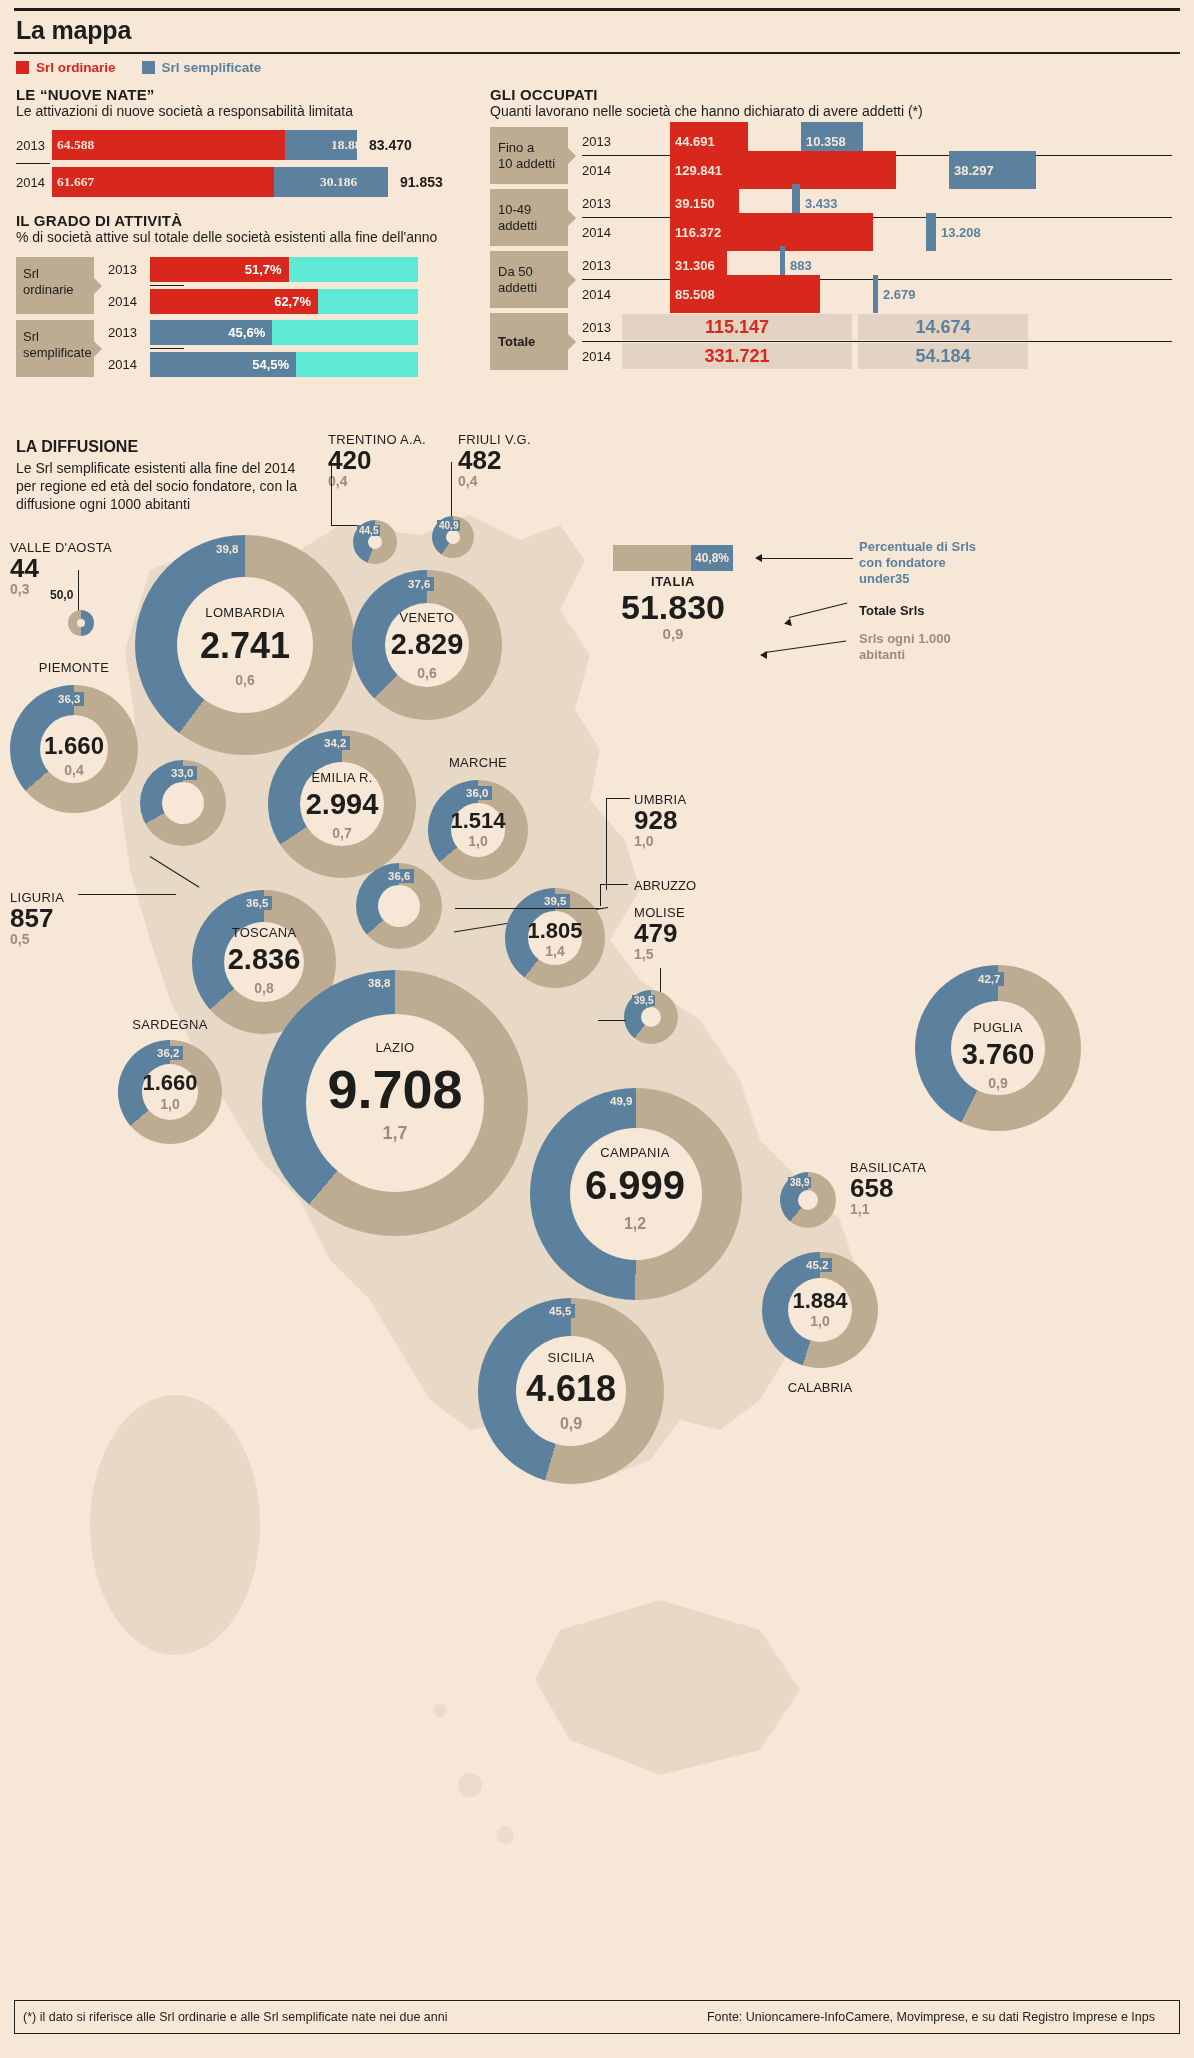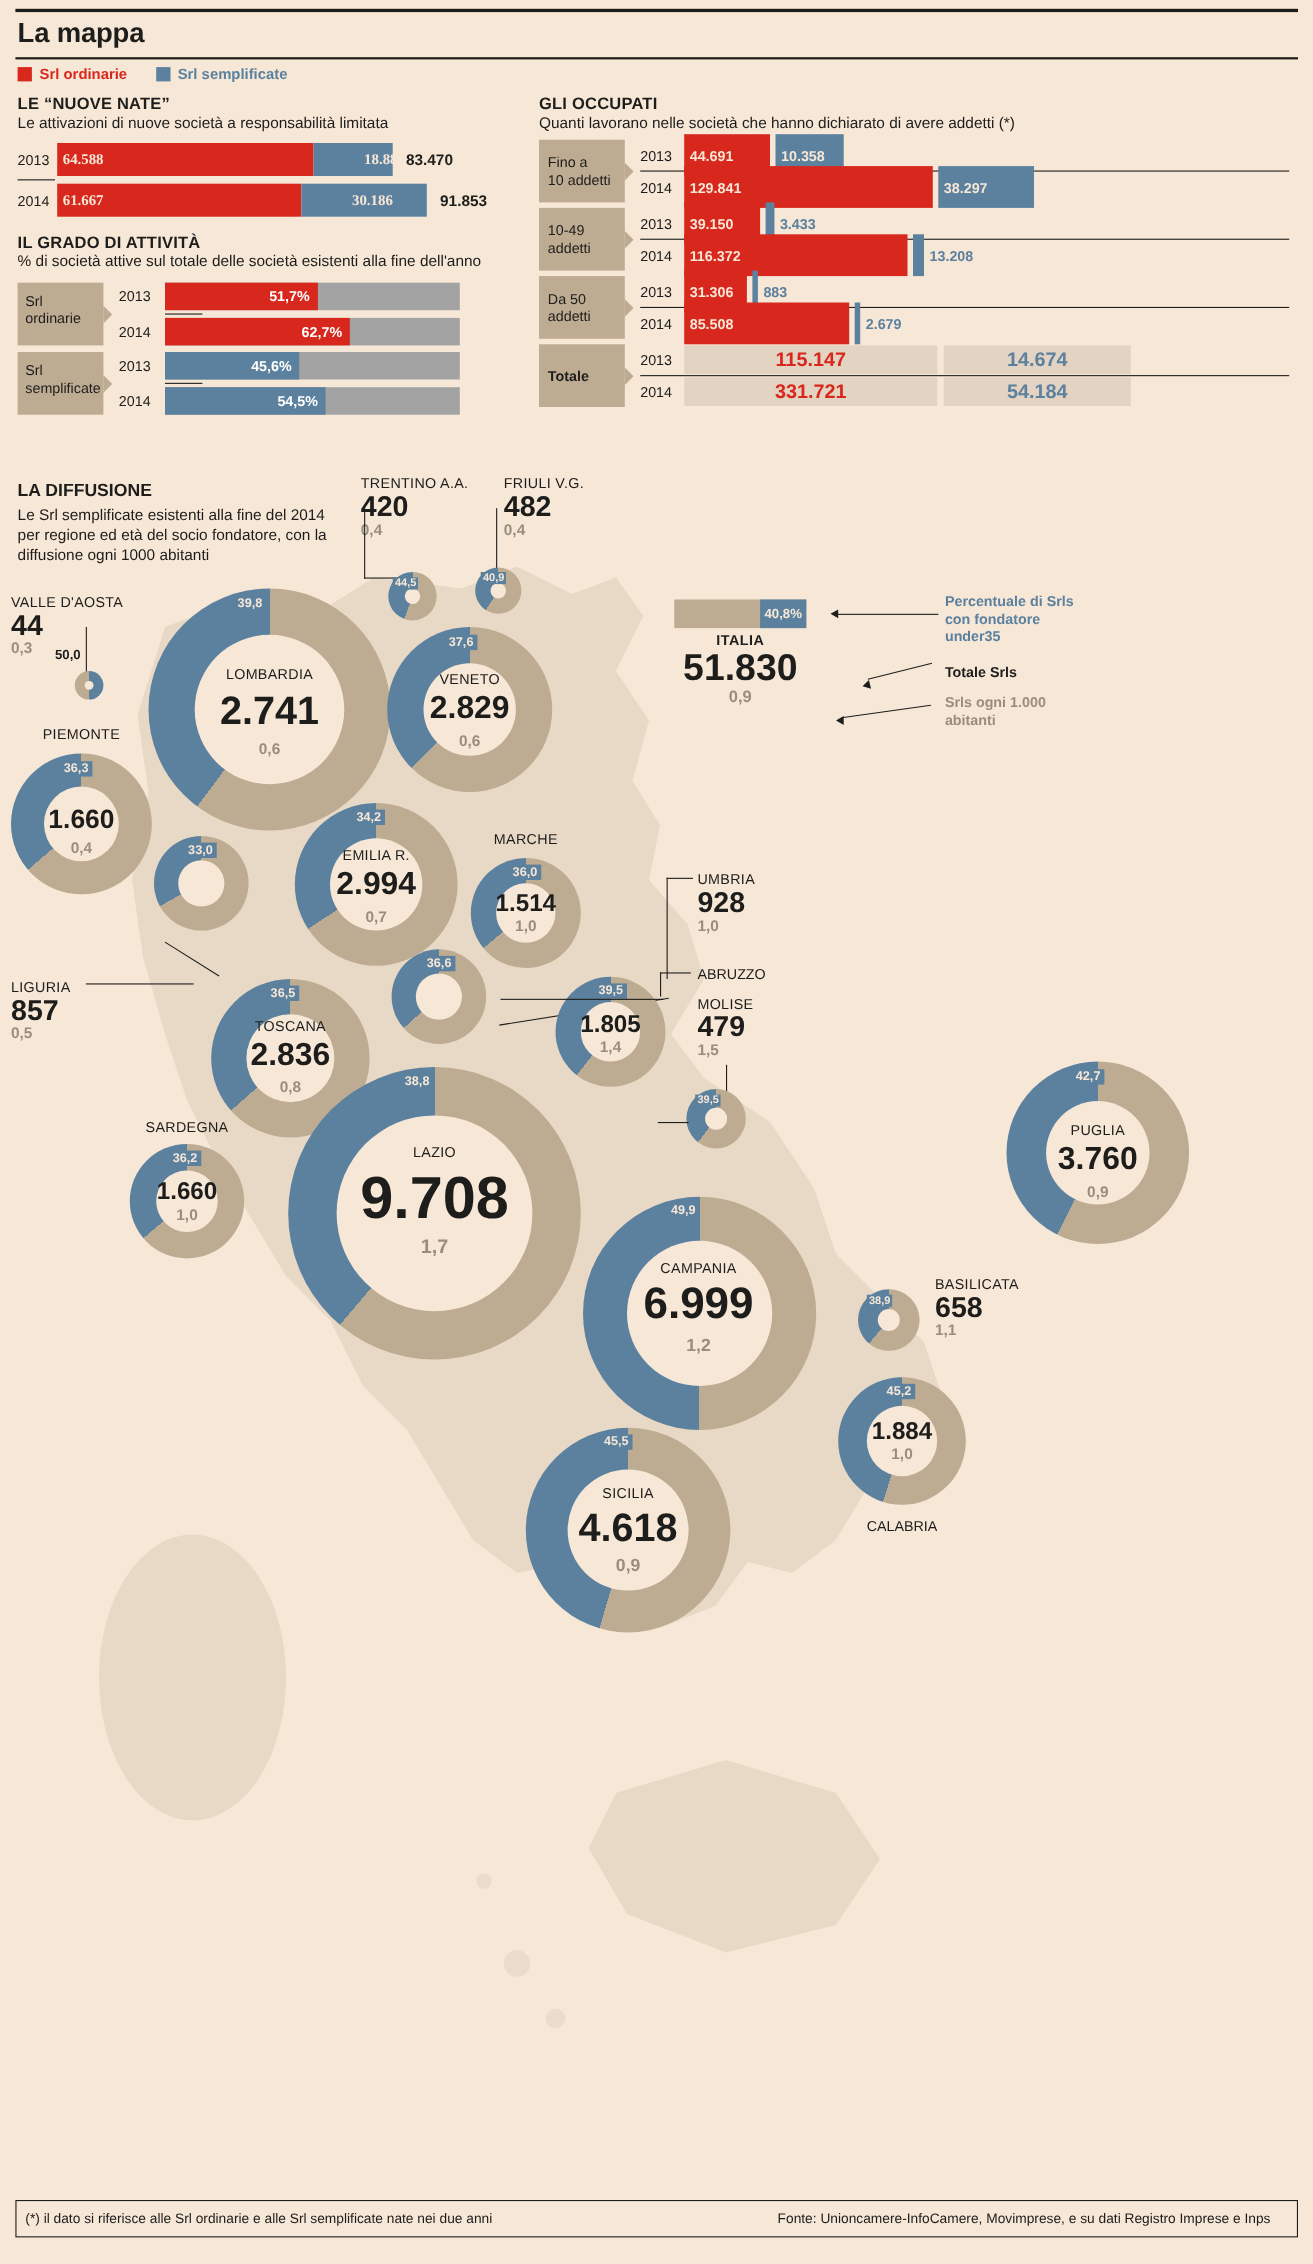--- a/index.html
+++ b/index.html
@@ -47,42 +47,42 @@
   #grado { position:absolute; left:16px; top:212px; width:450px; }
   #grado .blk { margin-top:12px; }
   .gr-group { display:flex; margin-bottom:6px; }
   .gr-tag { width:78px; background:#bdab92; font-size:13px; line-height:16px;
             padding:9px 7px; position:relative; }
   .gr-tag:after { content:""; position:absolute; right:-8px; top:50%; transform:translateY(-50%);
       border-top:8px solid transparent; border-bottom:8px solid transparent; border-left:8px solid #bdab92; }
   .gr-rows { margin-left:14px; }
   .gr-row { display:flex; align-items:center; height:25px; }
   .gr-year { width:42px; font-size:13px; }
-  .gr-track { width:268px; height:25px; background:#a3a3a3; position:relative; }
+  .gr-track { width:268px; height:25px; background:#5eead4; position:relative; }
   .gr-fill { height:25px; display:flex; align-items:center; justify-content:flex-end;
              padding-right:7px; font-size:13px; font-weight:bold; color:#fff; }
   .gr-fill.red { background:#d8271c; }
   .gr-fill.blue { background:#5b819e; }
   .gr-div { width:34px; height:1px; background:#1d1d1b; margin-left:0; }
 
   
   #occupati { position:absolute; left:490px; top:86px; width:690px; }
   #occupati .grp { margin-top:8px; }
   .oc-group { display:flex; margin-bottom:5px; align-items:stretch; }
   .oc-tag { width:78px; background:#bdab92; font-size:13px; line-height:16px;
             display:flex; flex-direction:column; justify-content:center; padding:0 8px; position:relative; }
   .oc-tag.tot { font-weight:bold; }
   .oc-tag:after { content:""; position:absolute; right:-8px; top:50%; transform:translateY(-50%);
       border-top:8px solid transparent; border-bottom:8px solid transparent; border-left:8px solid #bdab92; }
   .oc-rows { margin-left:14px; flex:1; }
   .oc-row { display:flex; align-items:center; height:28px; }
   .oc-year { width:40px; font-size:13px; }
   .oc-bars { display:flex; align-items:center; }
   .oc-seg { height:38px; display:flex; align-items:center; padding-left:5px;
-            font-size:13px; font-weight:bold; color:#f7e7d7; }
+            font-size:13px; font-weight:bold; color:#f7e7d7;margin-left:48px; }
   .oc-seg.red { background:#d8271c; }
   .oc-seg.blue { background:#5b819e; }
   .oc-gap { width:5px; }
   .oc-hr { width:590px; height:1px; background:#1d1d1b; }
   .oc-tot-row { display:flex; align-items:center; height:28px; }
   .oc-tot-cell { height:26px; display:flex; align-items:center; justify-content:center;
                  background:#e2d3c2; font-size:18px; font-weight:bold; }
   .oc-tot-cell.red { color:#d8271c; width:230px; }
   .oc-tot-cell.blue { color:#5b819e; width:170px; margin-left:6px; }
 

